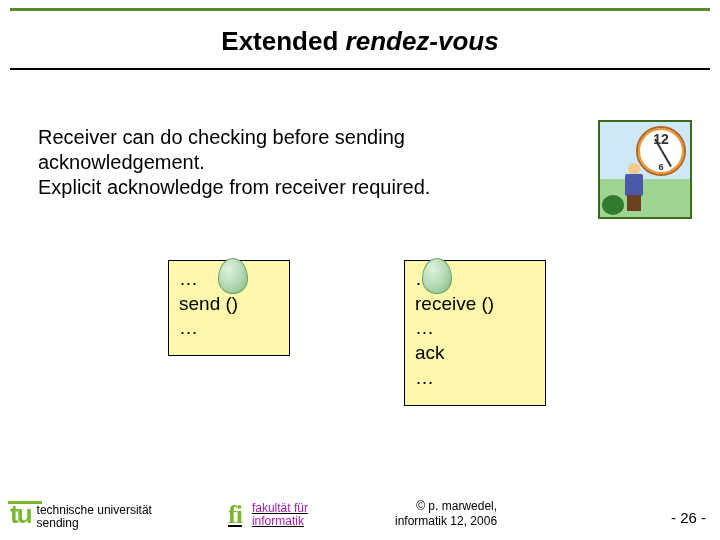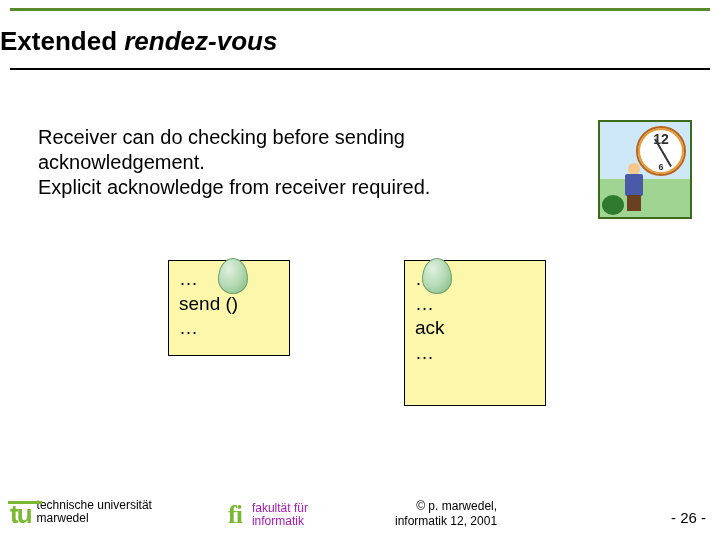--- a/index.html
+++ b/index.html
@@ -18,20 +18,21 @@
     left: 10px;
     right: 10px;
     height: 3px;
     background: #5a8a2a;
   }
   .title {
     position: absolute;
     top: 26px;
     left: 0;
     right: 0;
+    text-align: center;
     font-size: 26px;
     font-weight: bold;
     color: #000;
   }
   .title .italic {
     font-style: italic;
   }
   .title-underline {
     position: absolute;
     top: 68px;
@@ -168,21 +169,21 @@
     bottom: 8px;
     left: 0;
     right: 0;
     height: 40px;
   }
   .tu-logo {
     position: absolute;
     left: 10px;
     bottom: 2px;
     display: flex;
-    align-items: flex-start;
+    align-items: flex-end;
   }
   .tu-mark {
     font-size: 26px;
     font-weight: bold;
     color: #7bb831;
     letter-spacing: -2px;
     margin-right: 6px;
     position: relative;
   }
   .tu-mark .bar {
@@ -197,20 +198,21 @@
     font-size: 12px;
     line-height: 1.1;
     color: #000;
   }
   .fi-block {
     position: absolute;
     left: 228px;
     bottom: 2px;
     display: flex;
     align-items: center;
+    text-decoration: underline;
   }
   .fi-mark {
     font-size: 26px;
     color: #7bb831;
     font-weight: bold;
     margin-right: 10px;
     letter-spacing: -1px;
     font-family: Georgia, serif;
   }
   .fi-text {
@@ -271,47 +273,48 @@
   <div>…</div>
   <div>send ()</div>
   <div>…</div>
 </div>
 <div class="egg-wrap egg1">
     <div class="egg"></div>
   </div>
 
 <div class="code-box box2">
   <div>…</div>
+  <div>receive ()</div>
   <div>…</div>
   <div>ack</div>
   <div>…</div>
 </div>
 <div class="egg-wrap egg2">
     <div class="egg"></div>
   </div>
 
 <div class="footer">
   <div class="tu-logo">
     <div class="tu-mark">
       <div class="bar"></div>
       <span>tu</span>
     </div>
     <div class="uni-text">
       <div>technische universität</div>
-      <div>marwedel</div>
+      <div>sending</div>
     </div>
   </div>
 
   <div class="fi-block">
     <div class="fi-mark">fi</div>
     <div class="fi-text">
       <div>fakultät für</div>
       <div>informatik</div>
     </div>
   </div>
 
   <div class="copyright">
     <div>©  p. marwedel,</div>
-    <div>informatik 12,  2001</div>
+    <div>informatik 12,  2006</div>
   </div>
 
   <div class="page-num">-  26 -</div>
 </div>
 
 </body></html>

